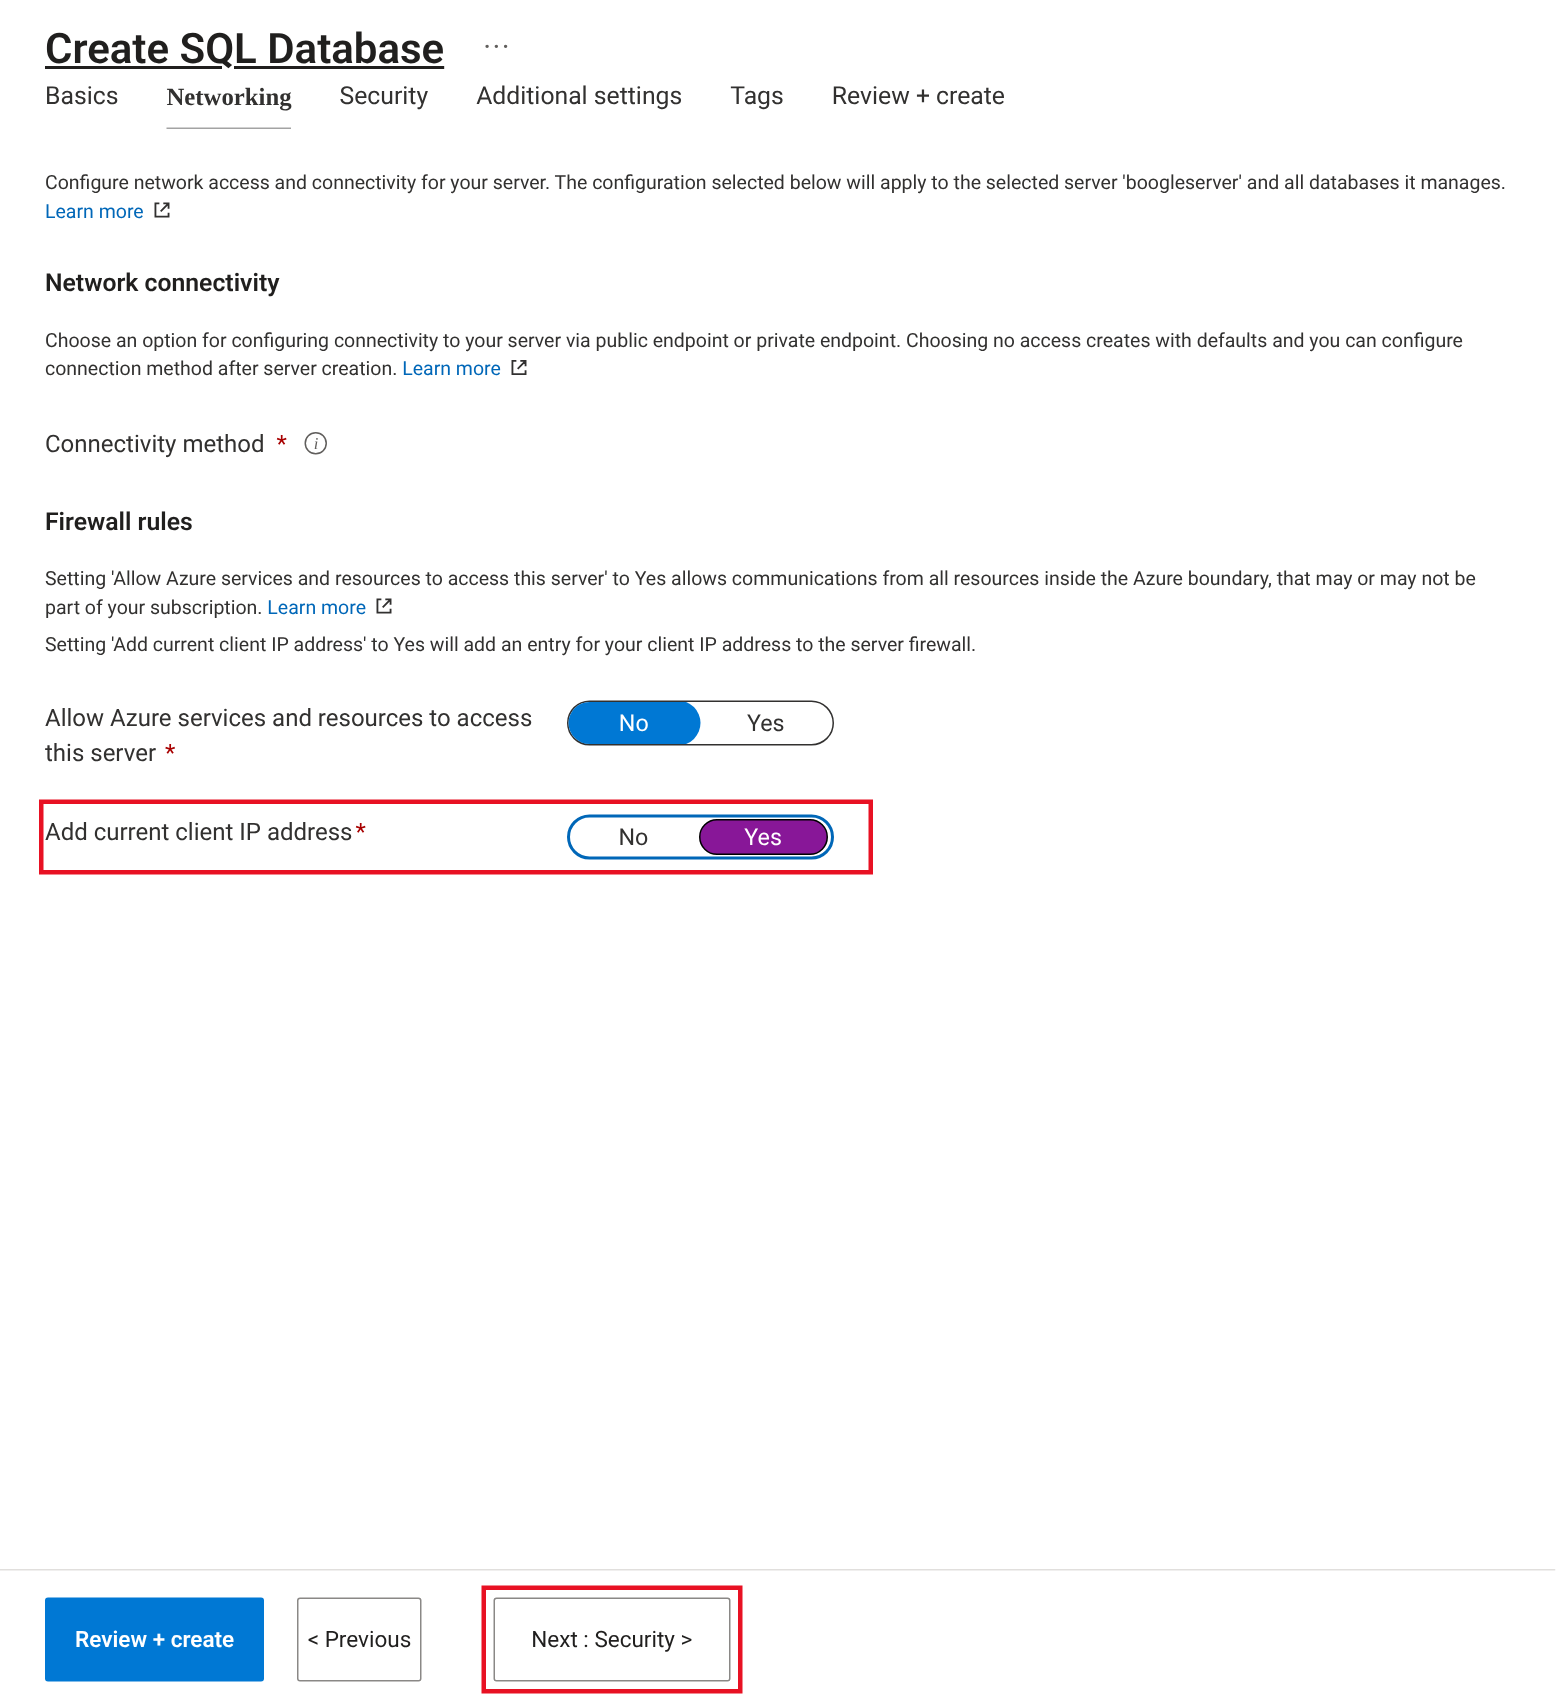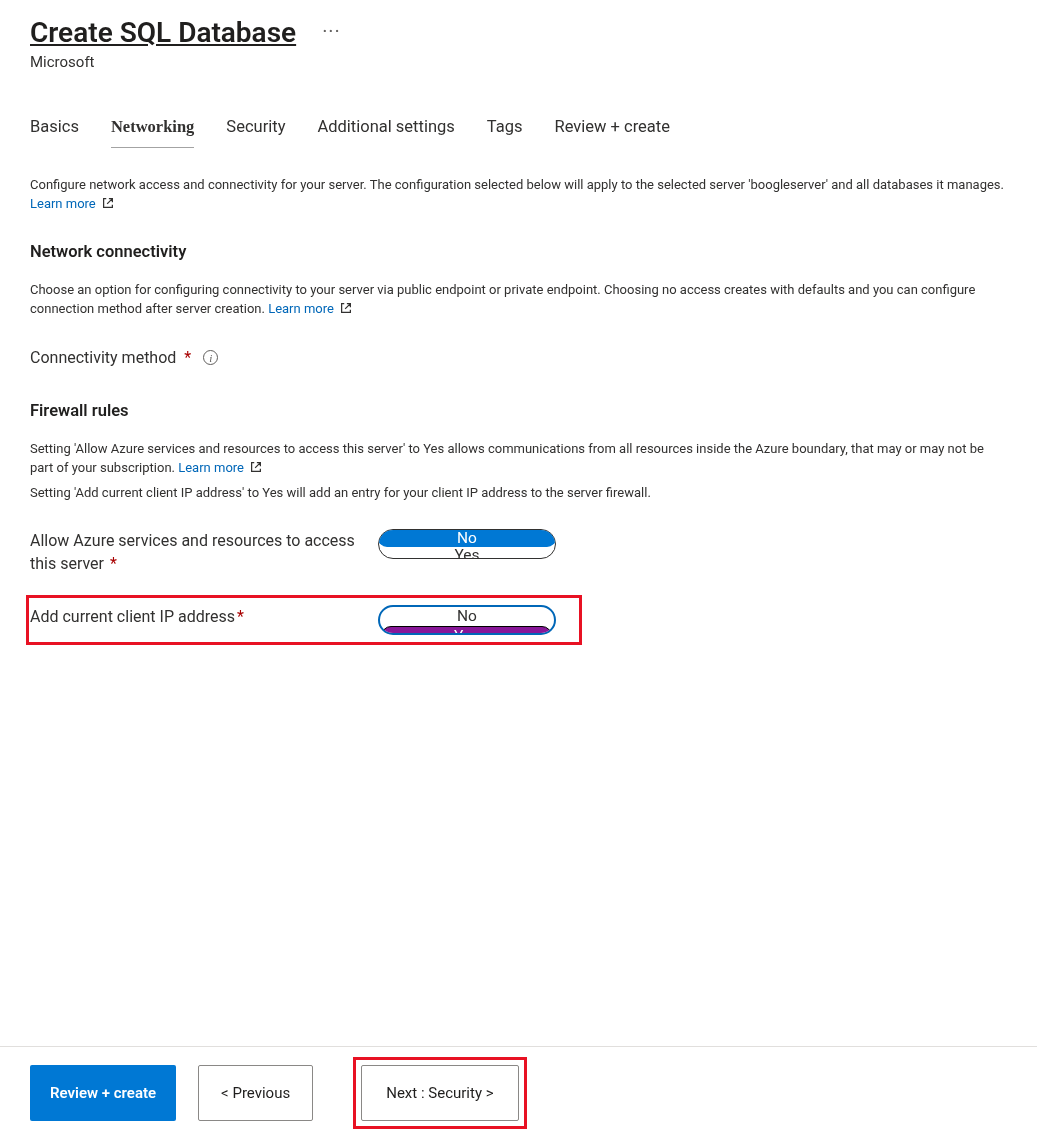--- a/index.html
+++ b/index.html
@@ -106,21 +106,21 @@
     pointer-events:none;
   }
 
   
   .toggle-row { display:flex; align-items:flex-start; margin-bottom:22px; }
   .toggle-label {
     width:348px; font-size:16px; line-height:1.45; padding-right:20px;
   }
   .pill {
     width:178px; height:30px; border-radius:40px; border:1px solid #323130;
-    display:flex; overflow:hidden; background:#fff; cursor:pointer;flex-direction:column;
+    display:flex; overflow:hidden; background:#fff; cursor:pointer;
   }
   .pill .half {
     flex:1; display:flex; align-items:center; justify-content:center;
     font-size:15.5px; color:#323130;
   }
   .pill .half.sel-blue {
     background:#0078d4; color:#fff; border-radius:40px; margin:-1px;
   }
   
   .pill.focus { border:2px solid #0067b8; }
@@ -131,37 +131,36 @@
 
   
   .footer {
     position:absolute; left:0; right:0; bottom:0;
     border-top:1px solid #e1dfdd;
     padding:18px 30px 16px 30px;
     display:flex; gap:22px;
     background:linear-gradient(#fff,#fff);
   }
   .btn {
-    font-size:15px; padding:7px 22px; border-radius:2px; cursor:pointer;
+    font-size:15px; padding:7px 6px; border-radius:2px; cursor:pointer;
     font-family:inherit;
   }
   .btn.primary { background:#0078d4; color:#fff; border:none; font-weight:600; padding:8px 20px; }
   .btn.secondary { background:#fff; color:#201f1e; border:1px solid #8a8886; }
   .next-wrap { position:relative; margin-left:26px; }
 </style>
 </head>
 <body>
 
 <div class="content">
 
   <div class="title-row">
     <h1>Create SQL Database</h1>
     <span class="ellipsis">···</span>
   </div>
-  <div class="subtitle">Microsoft</div>
 
   <div class="tabs">
     <div class="tab">Basics</div>
     <div class="tab active">Networking</div>
     <div class="tab">Security</div>
     <div class="tab">Additional settings</div>
     <div class="tab">Tags</div>
     <div class="tab">Review + create</div>
   </div>
 

